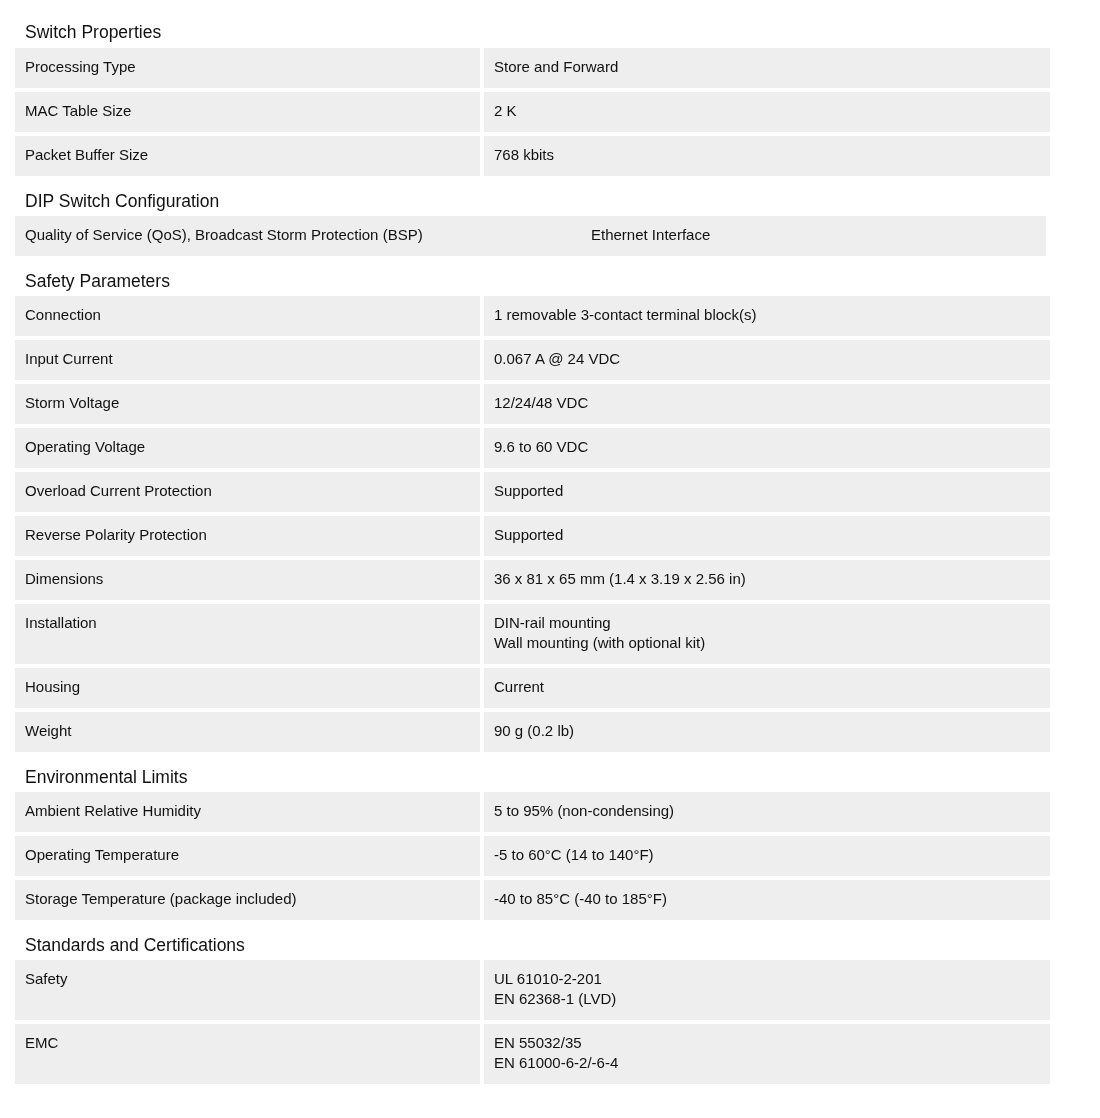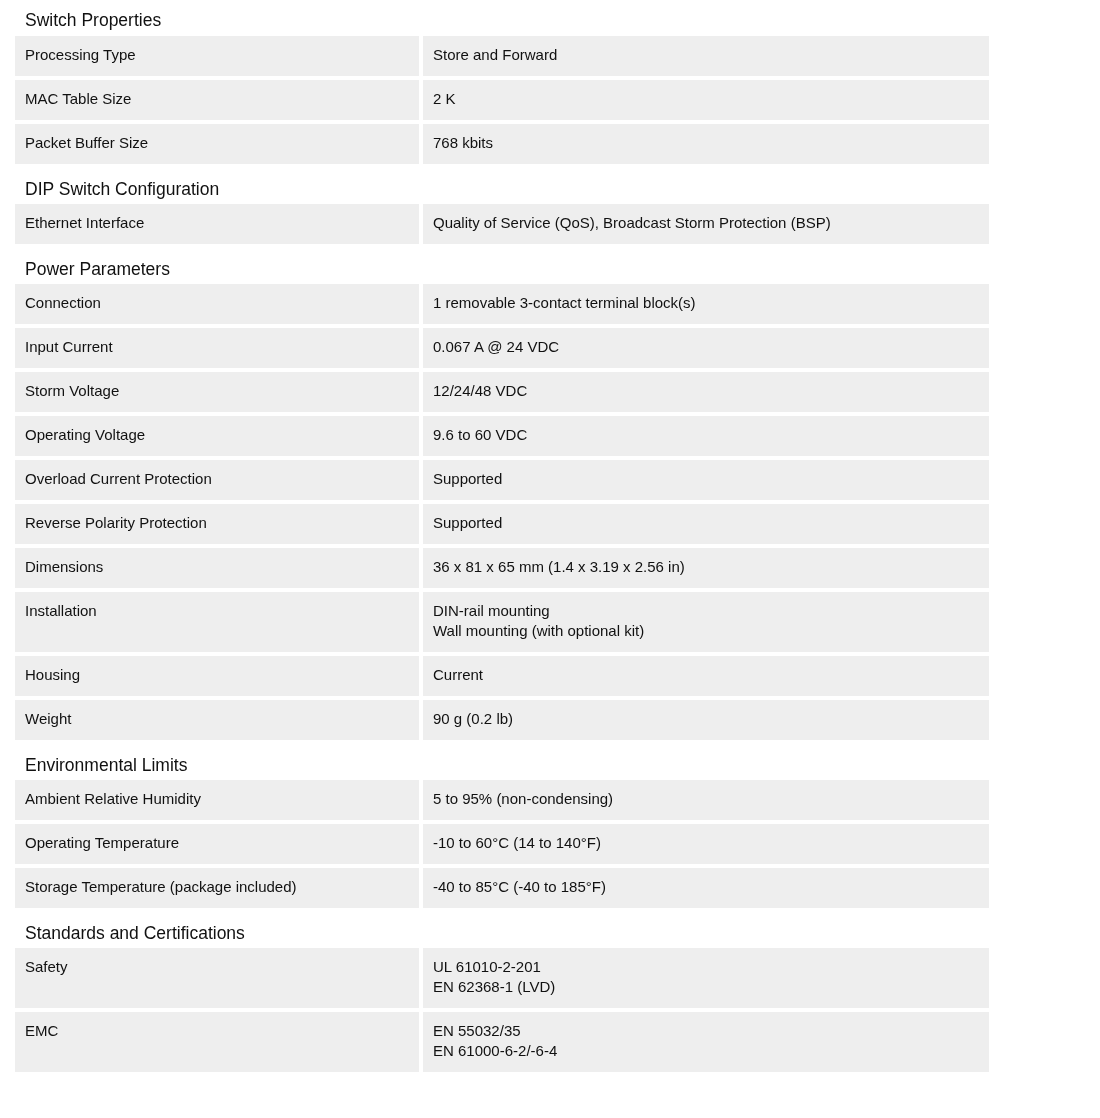--- a/index.html
+++ b/index.html
@@ -1,21 +1,21 @@
 <!DOCTYPE html>
 <html><head>
 <meta charset="utf-8">
 <style>
   html, body { margin: 0; padding: 0; background: #ffffff; }
   body {
     width: 1100px; height: 1118px; overflow: hidden;
     font-family: "Liberation Sans", sans-serif;
     color: #111111;
   }
-  #root { padding: 0 14px 0 15px; }
+  #root { padding: 12px 14px 0 15px; }
   .section-title {
     font-size: 17.5px;
     padding: 11px 0 0 10px;
     height: 25px;
     line-height: 20px;
     color: #111;
   }
   .section:first-child .section-title { padding-top: 10px; height: 26px; }
   .table { border-spacing: 0; }
   .row {
@@ -23,21 +23,21 @@
     margin-bottom: 4px;
   }
   .cell {
     background: #eeeeee;
     font-size: 15px;
     line-height: 20px;
     padding: 9px 10px 11px 10px;
     box-sizing: border-box;
     min-height: 40px;
   }
-  .cell-label { width: 404px; margin-right: 4px; }
+  .cell-label { width: 465px; margin-right: 4px; }
   .cell-value { width: 566px; white-space: pre-line; }
 </style>
 </head>
 <body>
 
 <div id="root">
     <div class="section">
       <div class="section-title">Switch Properties</div>
       <div class="table">
         <div class="row">
@@ -51,27 +51,27 @@
         <div class="row">
           <div class="cell cell-label">Packet Buffer Size</div>
           <div class="cell cell-value">768 kbits</div>
         </div>
       </div>
     </div>
     <div class="section">
       <div class="section-title">DIP Switch Configuration</div>
       <div class="table">
         <div class="row">
+          <div class="cell cell-value">Quality of Service (QoS), Broadcast Storm Protection (BSP)</div>
           <div class="cell cell-label">Ethernet Interface</div>
-          <div class="cell cell-value">Quality of Service (QoS), Broadcast Storm Protection (BSP)</div>
         </div>
       </div>
     </div>
     <div class="section">
-      <div class="section-title">Power Parameters</div>
+      <div class="section-title">Safety Parameters</div>
       <div class="table">
         <div class="row">
           <div class="cell cell-label">Connection</div>
           <div class="cell cell-value">1 removable 3-contact terminal block(s)</div>
         </div>
         <div class="row">
           <div class="cell cell-label">Input Current</div>
           <div class="cell cell-value">0.067 A @ 24 VDC</div>
         </div>
         <div class="row">
@@ -115,21 +115,21 @@
     </div>
     <div class="section">
       <div class="section-title">Environmental Limits</div>
       <div class="table">
         <div class="row">
           <div class="cell cell-label">Ambient Relative Humidity</div>
           <div class="cell cell-value">5 to 95% (non-condensing)</div>
         </div>
         <div class="row">
           <div class="cell cell-label">Operating Temperature</div>
-          <div class="cell cell-value">-10 to 60°C (14 to 140°F)</div>
+          <div class="cell cell-value">-5 to 60°C (14 to 140°F)</div>
         </div>
         <div class="row">
           <div class="cell cell-label">Storage Temperature (package included)</div>
           <div class="cell cell-value">-40 to 85°C (-40 to 185°F)</div>
         </div>
       </div>
     </div>
     <div class="section">
       <div class="section-title">Standards and Certifications</div>
       <div class="table">

